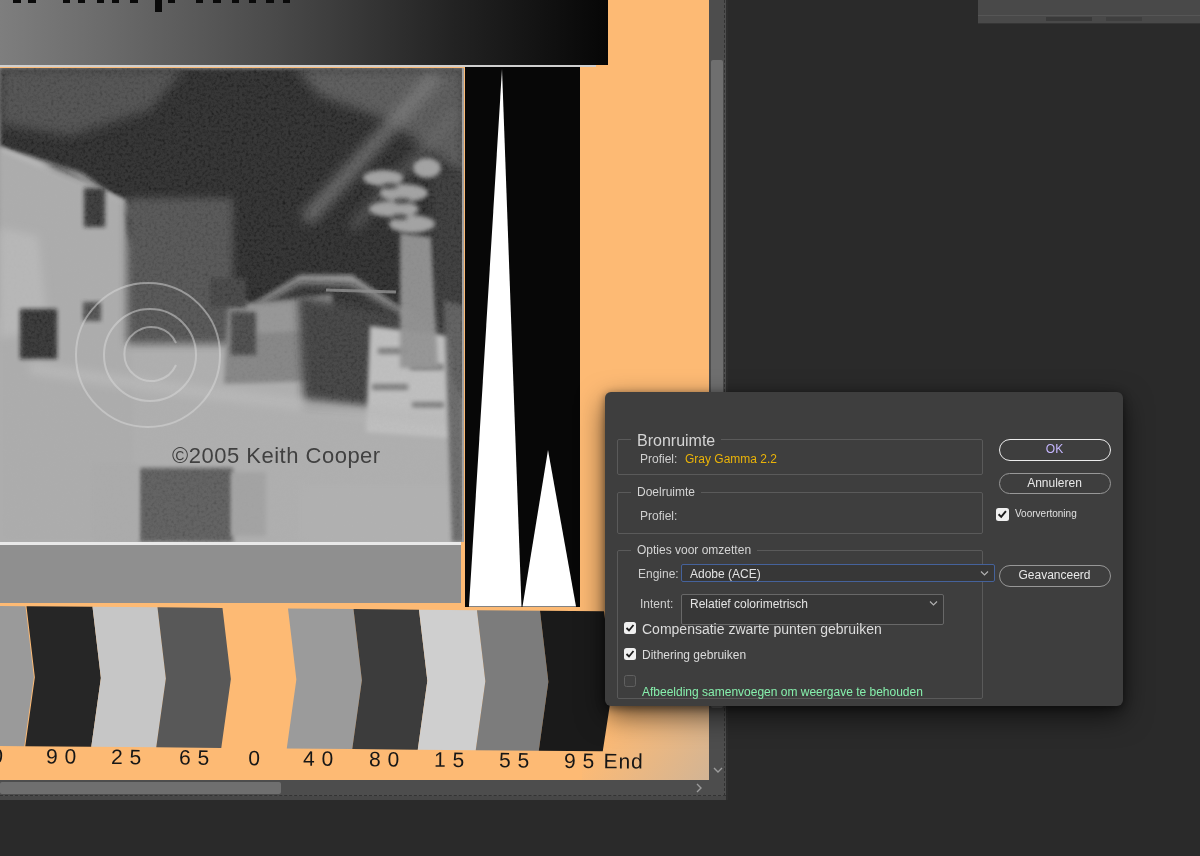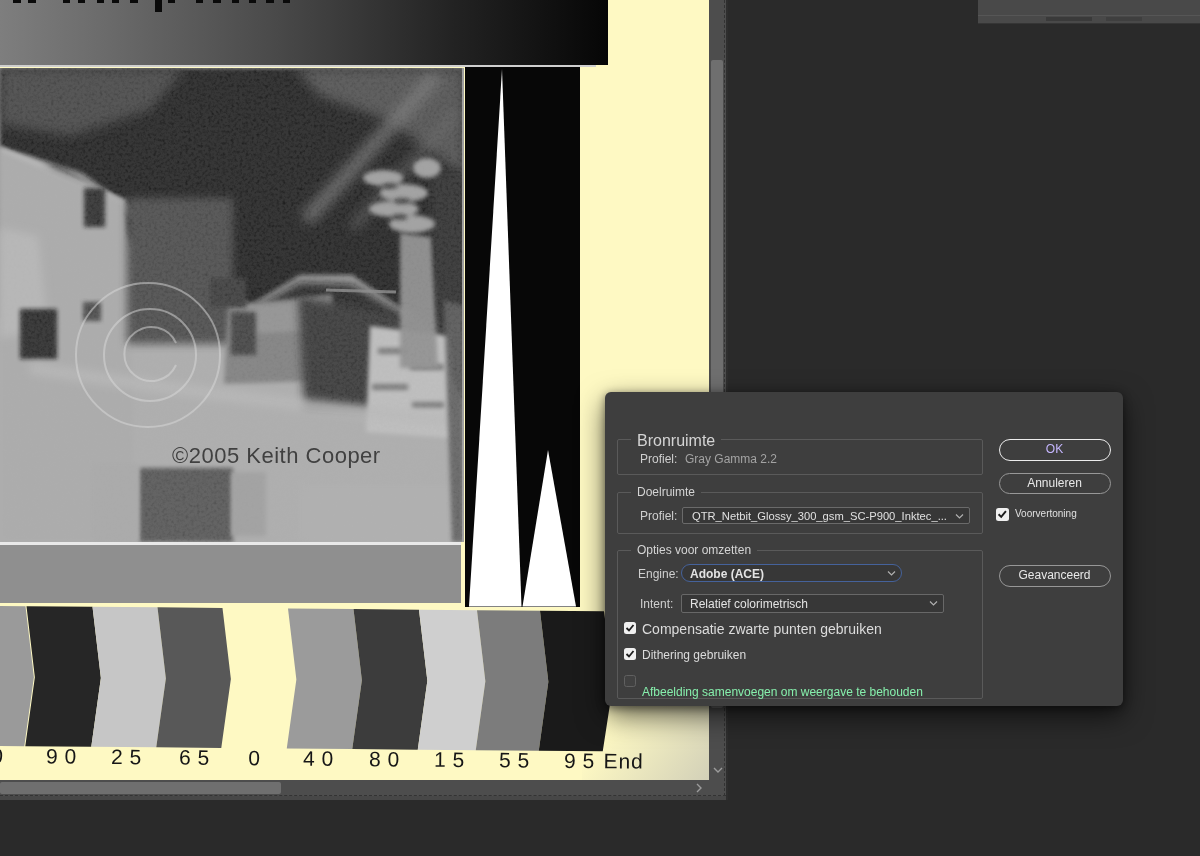--- a/index.html
+++ b/index.html
@@ -10,21 +10,21 @@
 <body>
 
 <div class="abs" style="left:978px;top:0;width:222px;height:23px;background:#494949;border-bottom:1px solid #353535;">
   <div class="abs" style="left:0;top:15px;width:222px;height:1px;background:#565656;"></div>
   <div class="abs" style="left:68px;top:17px;width:46px;height:4px;background:#3a3a3a;"></div>
   <div class="abs" style="left:128px;top:17px;width:36px;height:4px;background:#3f3f3f;"></div>
 </div>
 
 <div class="abs" id="docwin" style="left:0;top:0;width:728px;height:800px;background:#4d4d4d;">
 
-  <div class="abs" style="left:0;top:0;width:709px;height:780px;background:#fef9c3;overflow:hidden;">
+  <div class="abs" style="left:0;top:0;width:709px;height:780px;background:#fdba74;overflow:hidden;">
 
     <svg class="abs" style="left:465px;top:65px;" width="116" height="542" viewBox="0 0 116 542">
       <rect x="0" y="0" width="115" height="542" fill="#070707"></rect>
       <polygon points="37,4 56.5,541.5 4,541.5" fill="#ffffff"></polygon>
       <polygon points="83,385 111,541.5 57.5,541.5" fill="#ffffff"></polygon>
     </svg>
 
     <div class="abs" style="left:0;top:0;width:608px;height:65px;background:linear-gradient(to right,#7e7e7e,#6a6a6a 18%,#4a4a4a 45%,#222222 75%,#060606 100%);"></div>
     <div class="abs" style="left:0;top:65px;width:596px;height:2px;background:#cfcfcf;"></div>
 
@@ -199,45 +199,39 @@
 </div>
 
 <div class="abs" id="dialog" style="left:605px;top:392px;width:518px;height:314px;border-radius:6px;background:#3e3e3e;box-shadow:0 10px 28px rgba(0,0,0,0.6),0 2px 8px rgba(0,0,0,0.45);">
 
 
   <div class="abs" style="left:0;top:29px;width:518px;height:285px;color:#d8d8d8;font-size:12px;">
 
     <div class="abs" style="left:11.5px;top:18px;width:364px;height:34px;border:1px solid #5a5a5a;border-radius:2px;"></div>
     <div class="abs" style="left:26px;top:11px;background:#3e3e3e;padding:0 6px;font-size:16px;color:#d4d4d4;">Bronruimte</div>
     <div class="abs" style="left:35px;top:31px;color:#cfcfcf;">Profiel:</div>
-    <div class="abs" style="left:80px;top:31px;color:#a3a3a3;text-align:right;">Gray Gamma 2.2</div>
+    <div class="abs" style="left:80px;top:31px;color:#eab308;text-align:right;">Gray Gamma 2.2</div>
 
     <div class="abs" style="left:11.5px;top:70.5px;width:364px;height:40px;border:1px solid #5a5a5a;border-radius:2px;"></div>
     <div class="abs" style="left:26px;top:63.5px;background:#3e3e3e;padding:0 6px;font-size:12px;color:#d4d4d4;">Doelruimte</div>
     <div class="abs" style="left:35px;top:88px;color:#cfcfcf;">Profiel:</div>
-    <div class="abs" style="left:77px;top:86px;width:288px;height:17px;background:#373737;border:1px solid #6a6a6a;border-radius:2px;box-sizing:border-box;">
-      <div style="position:absolute;left:9px;top:2px;color:#e0e0e0;font-size:11.2px;white-space:nowrap;">QTR_Netbit_Glossy_300_gsm_SC-P900_Inktec_...</div>
-      <svg style="position:absolute;right:5px;top:5px;" width="9" height="7" viewBox="0 0 9 7">
-          <polyline points="1,1.5 4.5,5 8,1.5" fill="none" stroke="#b0b0b0" stroke-width="1.2"></polyline>
-        </svg>
-    </div>
 
     <div class="abs" style="left:11.5px;top:128.5px;width:364px;height:147px;border:1px solid #5a5a5a;border-radius:2px;"></div>
     <div class="abs" style="left:26px;top:121.5px;background:#3e3e3e;padding:0 6px;font-size:12px;color:#d4d4d4;">Opties voor omzetten</div>
 
     <div class="abs" style="left:33px;top:146px;color:#cfcfcf;">Engine:</div>
-    <div class="abs" style="left:76px;top:143px;width:221px;height:18px;background:#373737;border:1.5px solid #45629b;border-radius:9px;box-sizing:border-box;font-weight:bold;">
+    <div class="abs" style="left:76px;top:143px;width:314px;height:18px;background:#373737;border:1.5px solid #45629b;border-radius:2px;box-sizing:border-box;">
       <div style="position:absolute;left:8px;top:1.5px;color:#e3e3e3;font-size:12px;">Adobe (ACE)</div>
       <svg style="position:absolute;right:5px;top:5px;" width="9" height="7" viewBox="0 0 9 7">
           <polyline points="1,1.5 4.5,5 8,1.5" fill="none" stroke="#b0b0b0" stroke-width="1.2"></polyline>
         </svg>
     </div>
 
     <div class="abs" style="left:35px;top:176px;color:#cfcfcf;">Intent:</div>
-    <div class="abs" style="left:76px;top:173px;width:263px;height:19px;background:#373737;border:1px solid #686868;border-radius:2px;box-sizing:border-box;">
+    <div class="abs" style="left:76px;top:173px;width:263px;height:31px;background:#373737;border:1px solid #686868;border-radius:2px;box-sizing:border-box;">
       <div style="position:absolute;left:8px;top:1.5px;color:#e3e3e3;font-size:12px;">Relatief colorimetrisch</div>
       <svg style="position:absolute;right:5px;top:5px;" width="9" height="7" viewBox="0 0 9 7">
           <polyline points="1,1.5 4.5,5 8,1.5" fill="none" stroke="#b0b0b0" stroke-width="1.2"></polyline>
         </svg>
     </div>
 
     <div class="abs" style="left:18.5px;top:200.5px;width:12px;height:12px;background:#f0f0f0;border-radius:2.5px;">
       <svg style="position:absolute;left:1px;top:1px;" width="10" height="10" viewBox="0 0 10 10">
           <polyline points="1.5,5 4,7.5 8.5,2" fill="none" stroke="#1d1d1d" stroke-width="1.8"></polyline>
         </svg>

